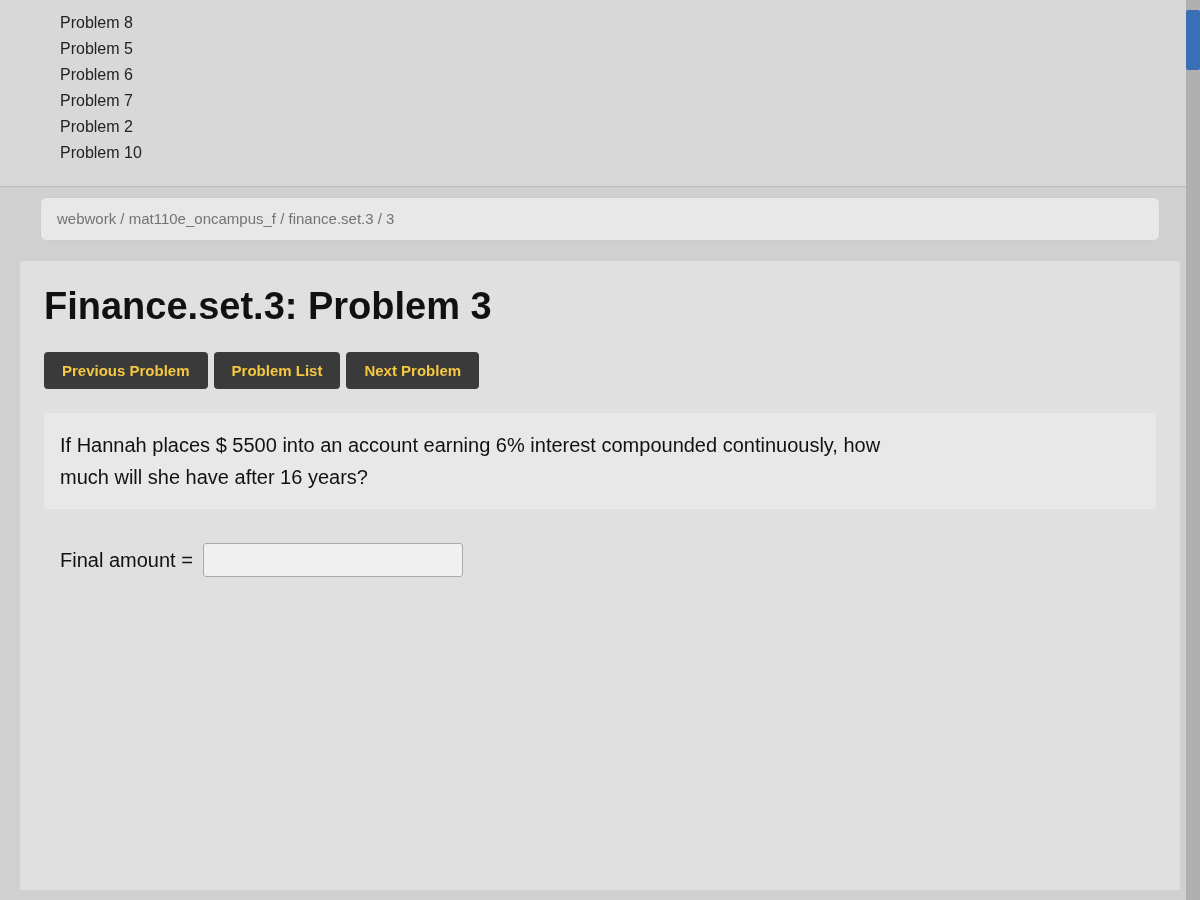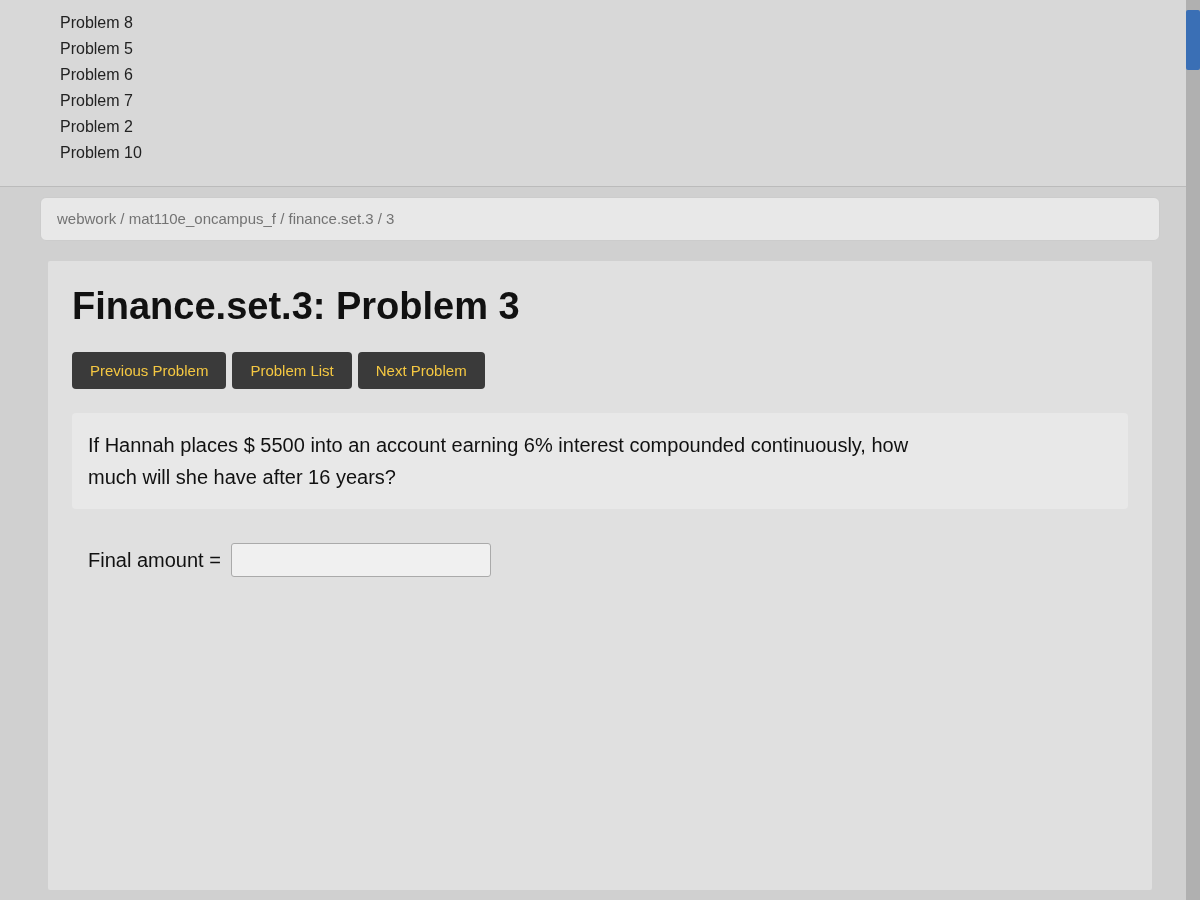--- a/index.html
+++ b/index.html
@@ -49,21 +49,21 @@
     }
 
     .breadcrumb-text {
       font-size: 15px;
       color: #737373;
     }
 
     
     .content-area {
       background-color: #e0e0e0;
-      margin: 10px 48px;
+      margin: 10px 20px;
       padding: 24px 24px;
       border-radius: 2px;
       flex: 1;
     }
 
     .problem-title {
       font-size: 38px;
       font-weight: 900;
       color: #111;
       margin-bottom: 24px;
@@ -74,21 +74,21 @@
       display: flex;
       gap: 6px;
       margin-bottom: 24px;
     }
 
     .nav-btn {
       padding: 10px 18px;
       border: none;
       border-radius: 4px;
       font-size: 15px;
-      font-weight: 400;
+      font-weight: 700;
       cursor: pointer;
       color: #f5c842;
       background-color: #3a3a3a;
     }
 
     .problem-text {
       font-size: 20px;
       color: #111;
       line-height: 1.6;
       margin-bottom: 24px;

